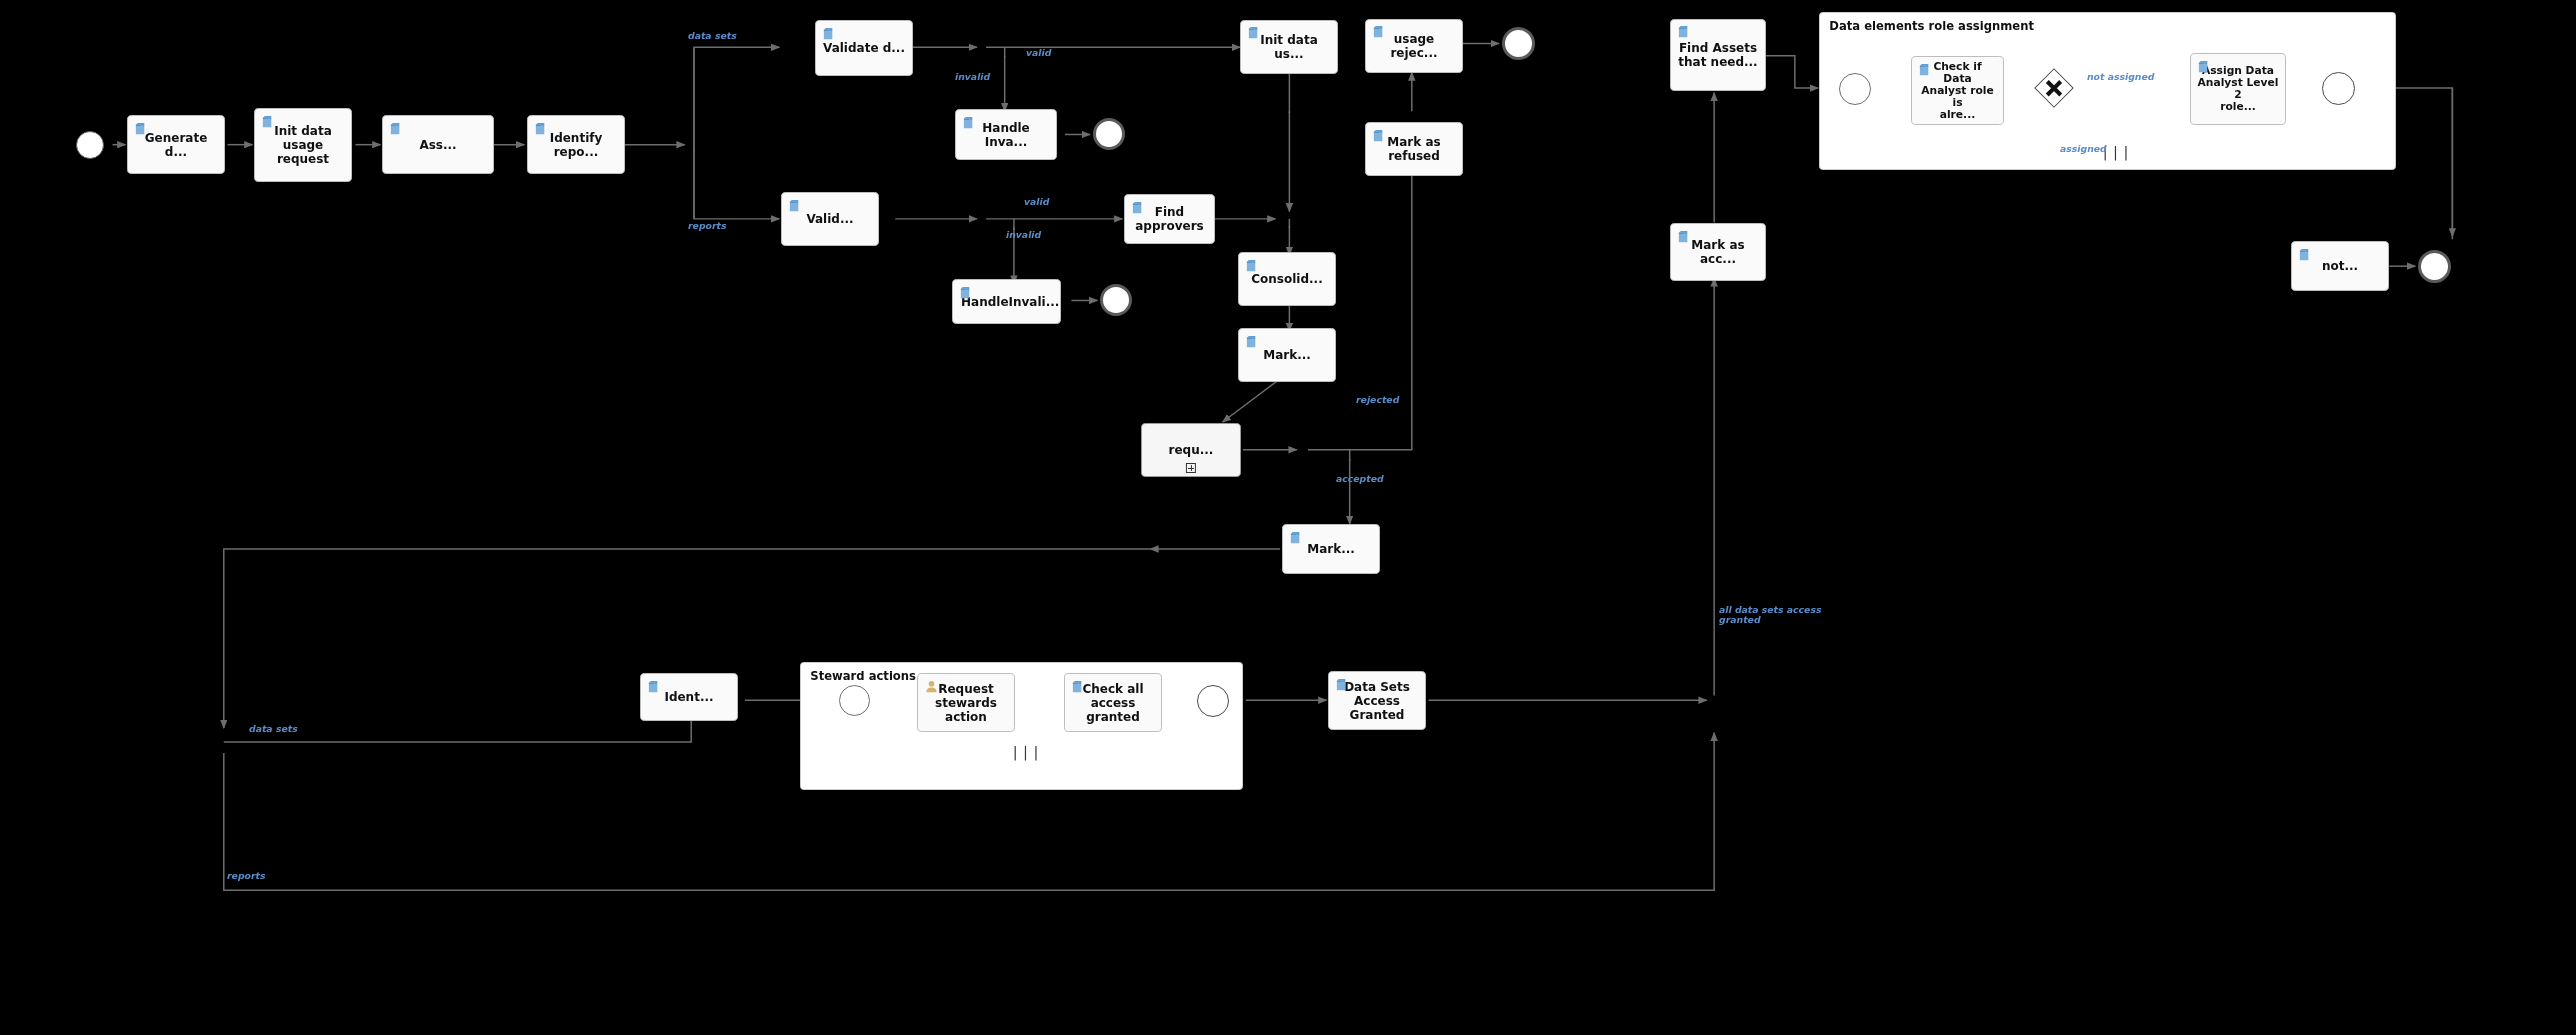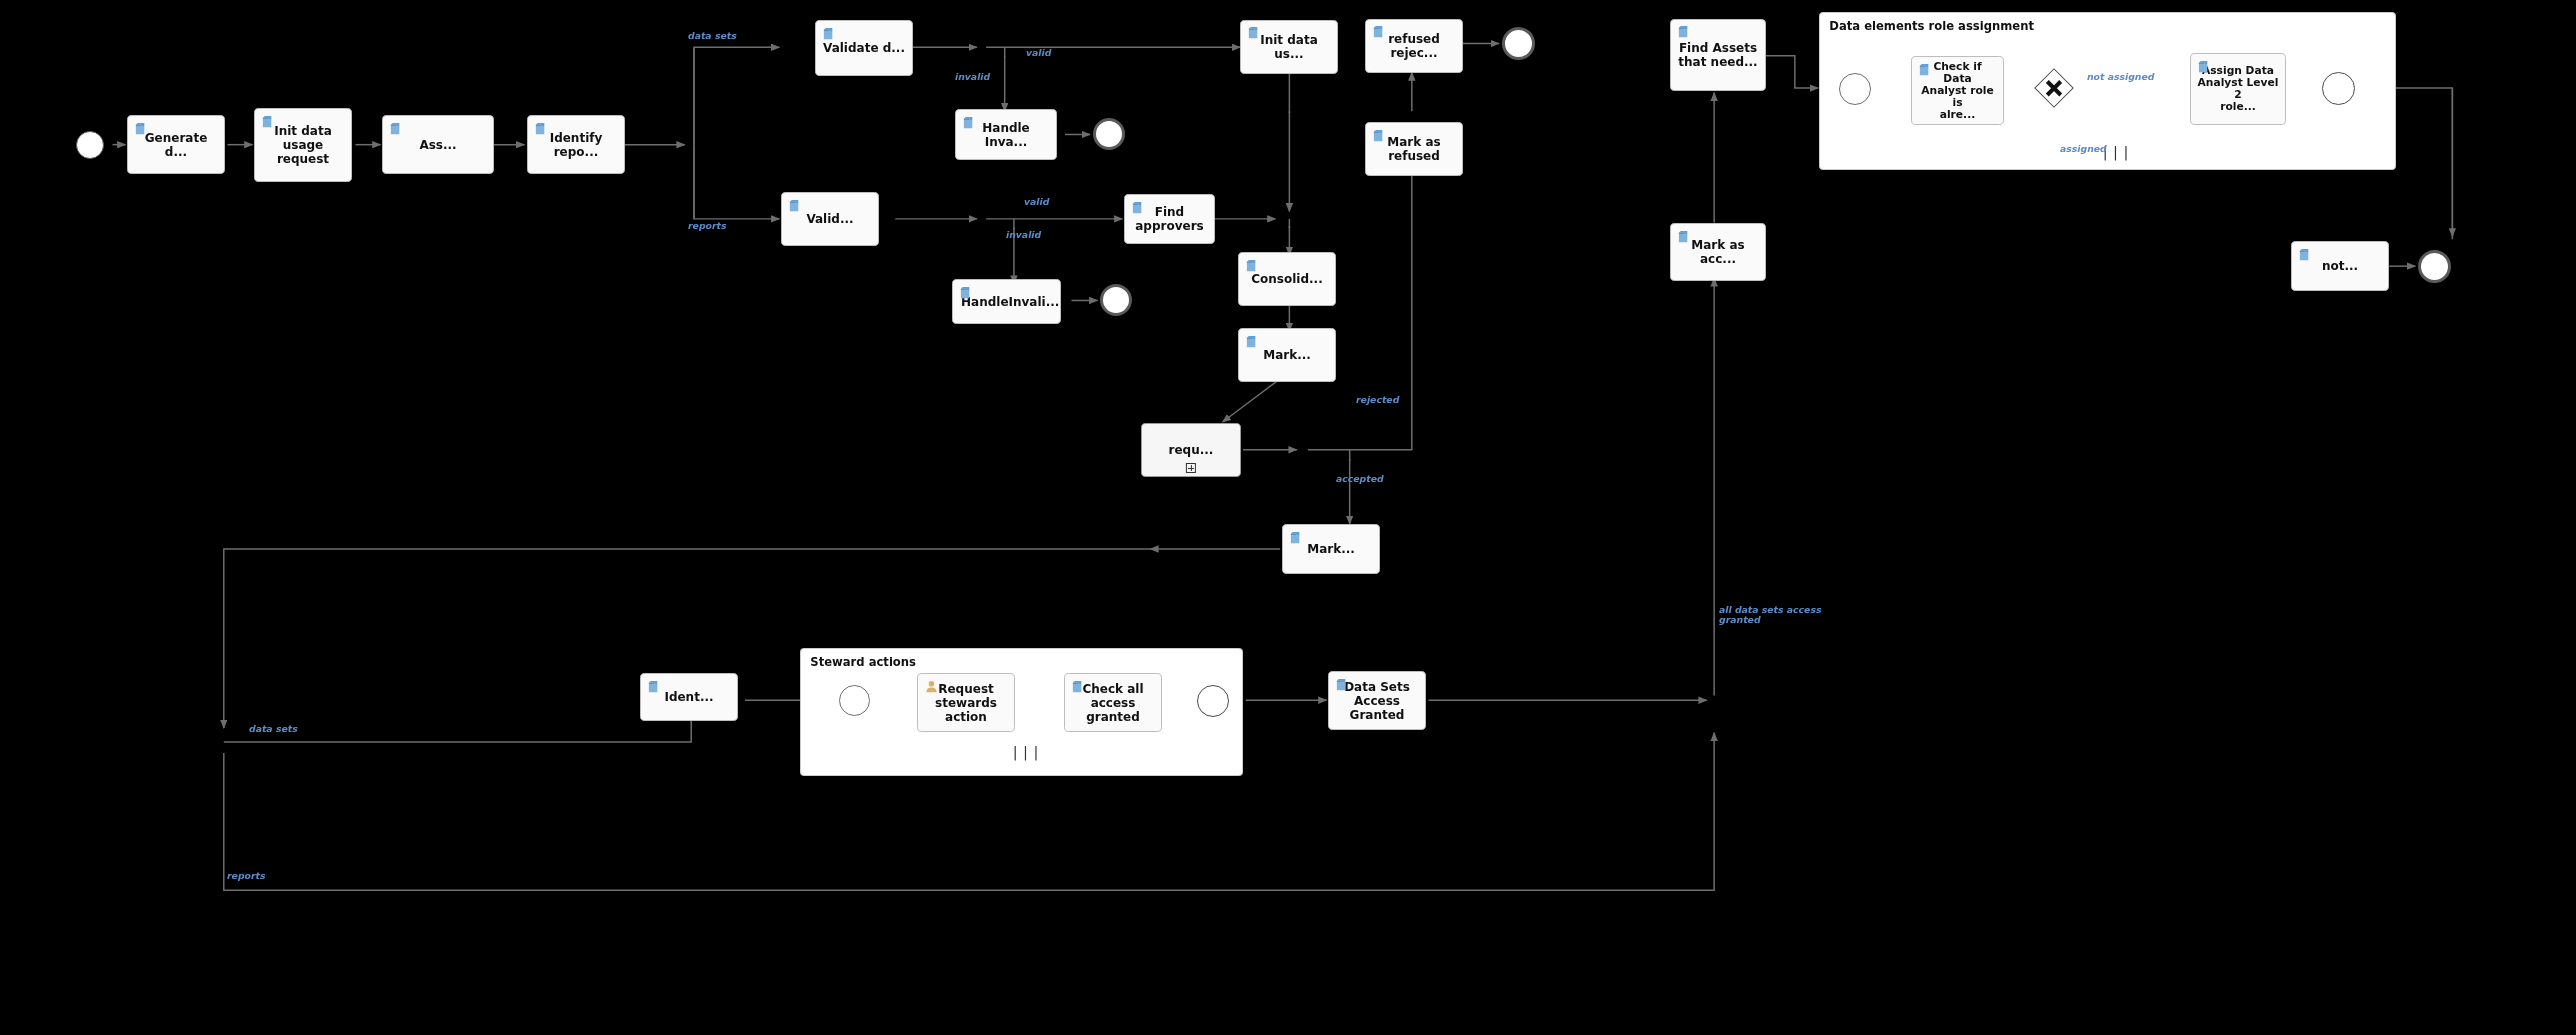--- a/index.html
+++ b/index.html
@@ -378,21 +378,21 @@
   </div>
 
   <div class="task" style="left:1365px; top:18.6px; width:98px; height:54px;">
     <span class="task-icon">
       <svg viewBox="0 0 16 16" width="15" height="15">
           <path d="M2 4 L8 4 L8 6 L11 6 L11 14 L2 14 Z" fill="#7fb3dd"></path>
           <path d="M2 4 L4 2 L11 2 L11 6 L8 6 L8 4 Z" fill="#5e9fd4"></path>
           <rect x="2" y="4" width="6" height="1" fill="#4a86b8"></rect>
         </svg>
     </span>
-    <span class="label">refused rejec...</span>
+    <span class="label">usage rejec...</span>
   </div>
 
   <div class="task" style="left:1365px; top:111px; width:98px; height:54px;margin-top:11px;">
     <span class="task-icon">
       <svg viewBox="0 0 16 16" width="15" height="15">
           <path d="M2 4 L8 4 L8 6 L11 6 L11 14 L2 14 Z" fill="#7fb3dd"></path>
           <path d="M2 4 L4 2 L11 2 L11 6 L8 6 L8 4 Z" fill="#5e9fd4"></path>
           <rect x="2" y="4" width="6" height="1" fill="#4a86b8"></rect>
         </svg>
     </span>
@@ -517,21 +517,21 @@
     <span class="task-icon">
       <svg viewBox="0 0 16 16" width="15" height="15">
           <path d="M2 4 L8 4 L8 6 L11 6 L11 14 L2 14 Z" fill="#7fb3dd"></path>
           <path d="M2 4 L4 2 L11 2 L11 6 L8 6 L8 4 Z" fill="#5e9fd4"></path>
           <rect x="2" y="4" width="6" height="1" fill="#4a86b8"></rect>
         </svg>
     </span>
     <span class="label">Ident...</span>
   </div>
 
-  <div class="subprocess" style="left:800px; top:648px; width:443px; height:128px;">
+  <div class="subprocess" style="left:800px; top:662px; width:443px; height:128px;">
     <span class="sp-title">Steward actions</span>
   </div>
 
   <div class="event start-thin" style="left:839px; top:685px; width:31px; height:31px; background:#ffffff;"></div>
 
   <div class="task" style="left:917px; top:673px; width:98px; height:59px;">
     <span class="task-icon">
       <svg viewBox="0 0 16 16" width="15" height="15">
           <circle cx="8" cy="5" r="3" fill="#d9b36c"></circle>
           <path d="M2.5 14 C2.5 10.3 5 9 8 9 C11 9 13.5 10.3 13.5 14 Z" fill="#d9b36c"></path>

